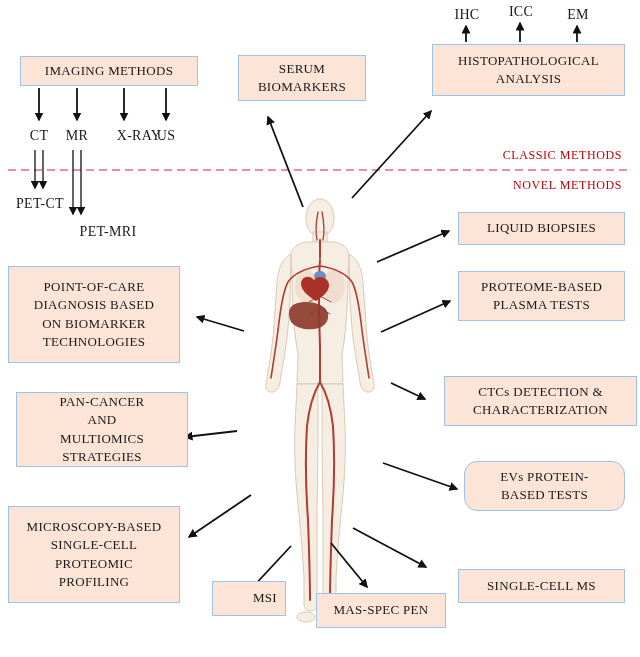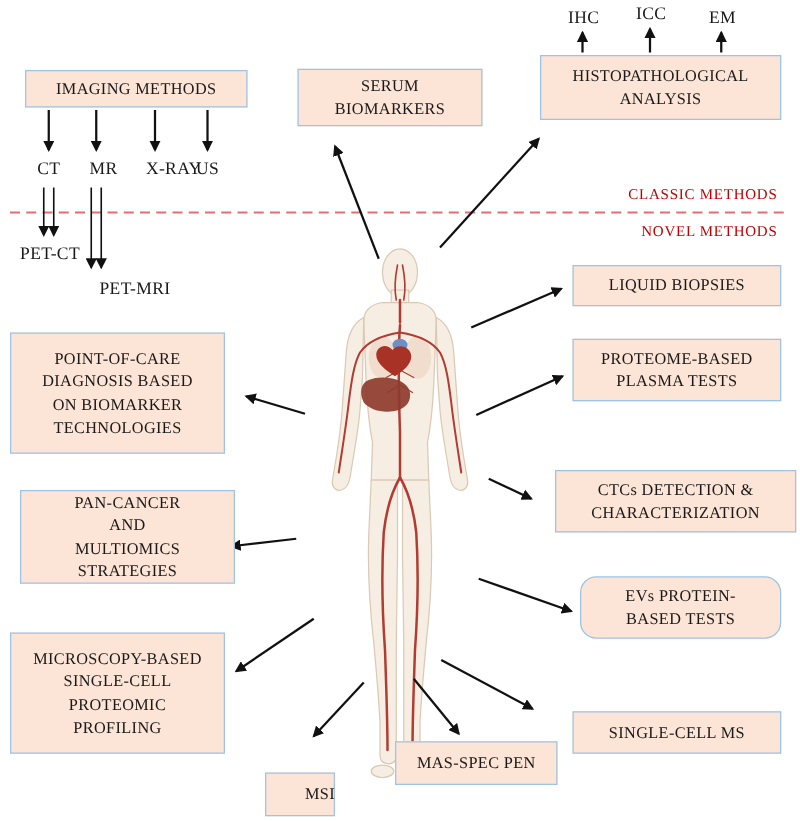--- a/index.html
+++ b/index.html
@@ -121,44 +121,44 @@
       <line x1="291" y1="546" x2="251" y2="589" marker-end="url(#ah)"></line>
       <line x1="251" y1="495" x2="189" y2="537" marker-end="url(#ah)"></line>
       <line x1="237" y1="431" x2="185" y2="437" marker-end="url(#ah)"></line>
       <line x1="244" y1="331" x2="197" y2="317" marker-end="url(#ah)"></line>
     </g>
   </svg>
 
   <div class="box" style="left:20px;top:56px;width:178px;height:30px;">IMAGING METHODS</div>
 
   <span class="plain" style="left:24px;top:128px;width:30px;">CT</span>
-  <span class="plain" style="left:60px;top:128px;width:34px;text-align:right;">MR</span>
+  <span class="plain" style="left:60px;top:128px;width:34px;">MR</span>
   <span class="plain" style="left:99px;top:128px;width:50px;margin-left:15px;">X-RAY</span>
   <span class="plain" style="left:151px;top:128px;width:30px;">US</span>
 
   <span class="plain" style="left:10px;top:196px;width:60px;">PET-CT</span>
   <span class="plain" style="left:72px;top:224px;width:72px;">PET-MRI</span>
 
-  <div class="box" style="left:238px;top:55px;width:148px;height:46px;padding:3px 20px;font-family:Liberation Serif, serif;">SERUM BIOMARKERS</div>
+  <div class="box" style="left:238px;top:55px;width:128px;height:46px;padding:3px 20px;font-family:Liberation Serif, serif;">SERUM BIOMARKERS</div>
 
   <span class="plain" style="left:450px;top:7px;width:34px;">IHC</span>
   <span class="plain" style="left:504px;top:4px;width:34px;">ICC</span>
   <span class="plain" style="left:562px;top:7px;width:32px;">EM</span>
 
   <div class="box" style="left:432px;top:44px;width:193px;height:52px;">HISTOPATHOLOGICAL ANALYSIS</div>
 
   <span class="method-label" style="left:470px;top:148px;width:152px;">CLASSIC METHODS</span>
   <span class="method-label" style="left:470px;top:178px;width:152px;">NOVEL METHODS</span>
 
   <div class="box" style="left:458px;top:212px;width:167px;height:33px;">LIQUID BIOPSIES</div>
   <div class="box" style="left:458px;top:271px;width:167px;height:50px;">PROTEOME-BASED PLASMA TESTS</div>
   <div class="box" style="left:444px;top:376px;width:193px;height:50px;">CTCs DETECTION &amp; CHARACTERIZATION</div>
   <div class="box" style="left:464px;top:461px;width:161px;height:50px;padding:3px 26px;border-radius:13px;">EVs PROTEIN-BASED TESTS</div>
   <div class="box" style="left:458px;top:569px;width:167px;height:34px;">SINGLE-CELL MS</div>
 
   <div class="box" style="left:8px;top:266px;width:172px;height:97px;padding:4px 22px;">POINT-OF-CARE DIAGNOSIS BASED ON BIOMARKER TECHNOLOGIES</div>
   <div class="box" style="left:16px;top:392px;width:172px;height:75px;padding:4px 30px;">PAN-CANCER AND MULTIOMICS STRATEGIES</div>
   <div class="box" style="left:8px;top:506px;width:172px;height:97px;padding:4px 16px;">MICROSCOPY-BASED SINGLE-CELL PROTEOMIC PROFILING</div>
 
-  <div class="box" style="left:212px;top:618px;width:56px;height:35px;padding-left:42px;">MSI</div>
+  <div class="box" style="left:212px;top:581px;width:74px;height:35px;padding-left:42px;">MSI</div>
   <div class="box" style="left:316px;top:593px;width:130px;height:35px;">MAS-SPEC PEN</div>
 
 </div>
 
 </body></html>

